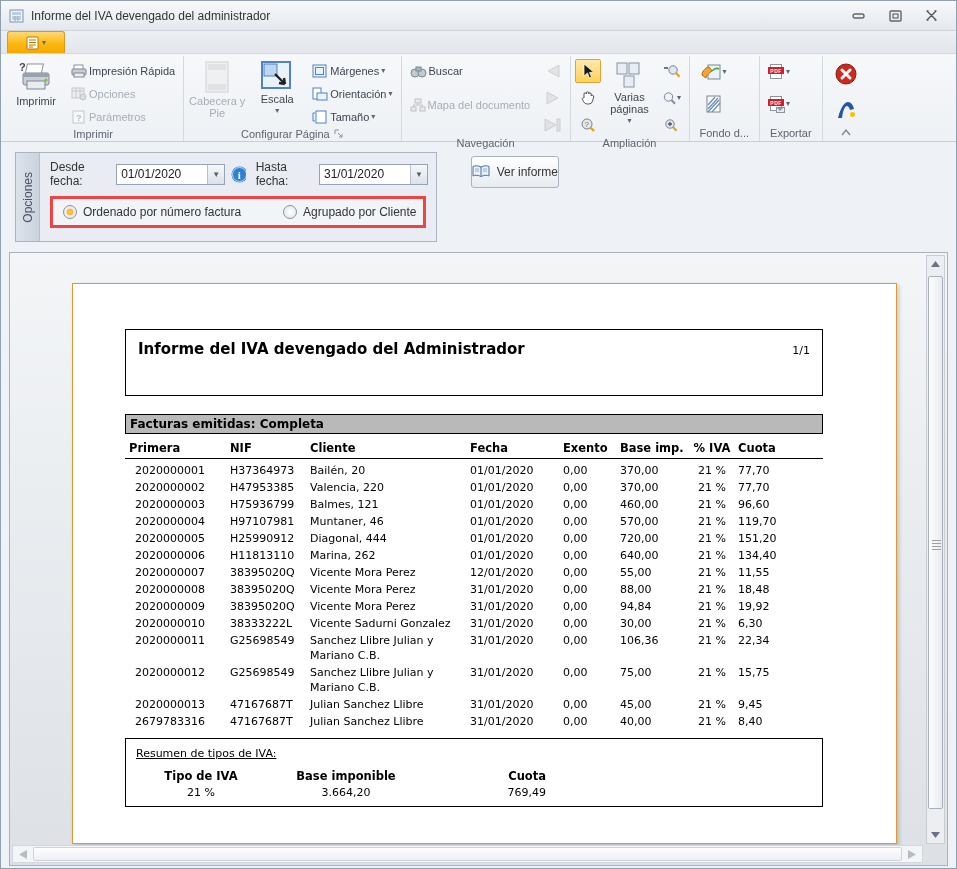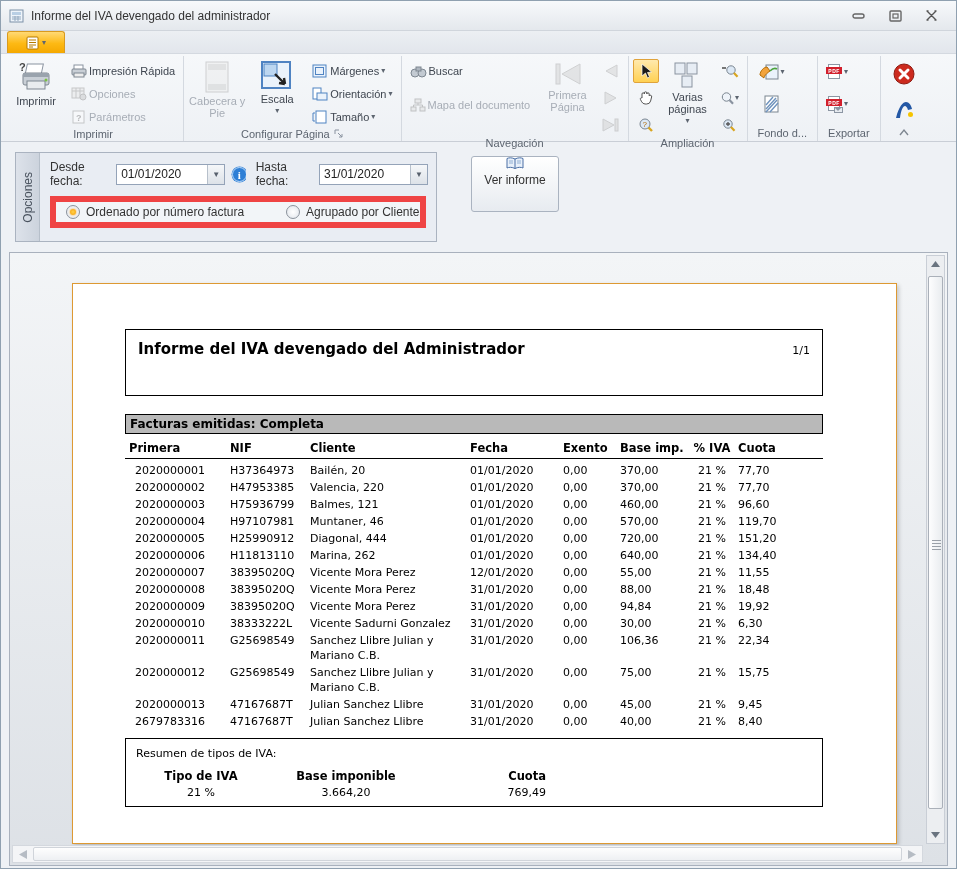--- a/index.html
+++ b/index.html
@@ -53,28 +53,28 @@
   .opt-panel { width:422px; height:90px; background:#e9edf3; border:1px solid #aab3c0; display:flex; }
   .opt-tab { width:24px; background:linear-gradient(90deg,#dde2ea,#ccd3dd); border-right:1px solid #b6bfca;
              display:flex; align-items:center; justify-content:center; }
   .opt-tab span { writing-mode:vertical-rl; transform:rotate(180deg); font-size:12px; color:#4a5souligne160; color:#49525e; }
   .opt-body { flex:1; padding:7px 8px 0 10px; }
   .opt-row1 { display:flex; align-items:center; gap:6px; font-size:12px; color:#333; }
   .combo { display:flex; width:126px; height:21px; background:#fff; border:1px solid #94a3b8; }
   .combo input { flex:1; border:none; outline:none; font-size:12px; font-family:inherit; padding:0 4px; color:#222; background:#fff; width:90px;}
   .combo .btn { width:17px; background:linear-gradient(#f5f7f9,#dde2e8); border-left:1px solid #b7c0cb;
                 display:flex; align-items:center; justify-content:center; font-size:8px; color:#57606c; }
-  .radio-box { margin-top:8px; width:376px; height:32px; background:#f2f5f8; border:6px solid #ef4444;
+  .radio-box { margin-top:8px; width:376px; height:32px; background:#f2f5f8; border:3px solid #ef4444;
                display:flex; align-items:center; gap:42px; padding-left:10px; font-size:12px; color:#333; }
   .radio { width:14px; height:14px; border-radius:50%; border:1px solid #8b929c; background:radial-gradient(#fff,#dfe4ea); position:relative; display:inline-block; vertical-align:-3px; margin-right:6px;}
   .radio.sel:after { content:""; position:absolute; left:3px; top:3px; width:6px; height:6px; border-radius:50%;
                      background:radial-gradient(#ffd24d,#f59a00); box-shadow:0 0 2px #f59a00; }
-  .verinforme { width:88px; height:56px; margin-top:4px; background:linear-gradient(#ffffff,#e7ebf0);
-                border:1px solid #aab3c0; border-radius:3px; display:flex; flex-direction:column;
-                align-items:center; justify-content:flex-start; gap:2px; font-size:12px; color:#333; }
+  .verinforme { width:88px; height:32px; margin-top:4px; background:linear-gradient(#ffffff,#e7ebf0);
+                border:1px solid #aab3c0; border-radius:3px; display:flex; flex-direction:row;
+                align-items:center; justify-content:space-between; gap:2px; font-size:12px; color:#333; }
 
   
   .preview { flex:1; margin:2px 8px 2px 8px; border:1px solid #a9b1bd; position:relative;
              background:linear-gradient(#f3f5f7,#dde1e6); overflow:hidden; }
   .page { position:absolute; left:62px; top:30px; width:825px; bottom:21px;
           background:#fff; border:1px solid #dd9933; box-shadow:2px 2px 4px rgba(0,0,0,.18); overflow:hidden; }
   .pagecontent { position:absolute; left:52px; top:45px; width:698px; font-family:"DejaVu Sans",sans-serif; color:#000; }
 
   .rep-headbox { border:1px solid #000; height:67px; padding:10px 12px 0 12px; }
   .rep-title-row { display:flex; align-items:baseline; }
@@ -89,21 +89,21 @@
 
   .tbl { margin-top:7px; font-size:11px; }
   .trow { display:grid; grid-template-columns:105px 80px 158px 95px 57px 66px 52px 85px; line-height:15px; margin-bottom:2px; }
   .thead { font-weight:bold; font-size:11.5px; border-bottom:1px solid #000; padding-bottom:2px; margin-bottom:4px; }
   .c1 { padding-left:10px; } .thead .c1 { padding-left:4px; }
   .c4 { padding-left:2px; }
   .c5,.c6,.c8 { }
   .c7 { text-align:center; }
 
   .sumbox { margin-top:9px; border:1px solid #000; height:69px; padding:8px 0 0 10px; }
-  .sum-title { font-size:11px; }
+  .sum-title { font-size:11px; text-decoration:underline; }
   .sum-grid { display:grid; grid-template-columns:130px 160px 120px; font-size:11.5px; margin-top:9px; }
   .sum-grid .h { font-weight:bold; }
   .sg1 { text-align:center; } .sg2 { text-align:center; } .sg3 { text-align:right; }
   .sum-grid .v { margin-top:3px; font-size:11px; }
 
   
   .vscroll { position:absolute; top:2px; right:2px; bottom:21px; width:19px; background:#eceef1;
              border:1px solid #c9ced6; }
   .vs-arrow { position:absolute; left:0; width:17px; height:16px; display:flex; align-items:center; justify-content:center; }
   .vs-thumb { position:absolute; left:1px; top:20px; bottom:34px; width:15px; border:1px solid #aab0b9;
@@ -294,27 +294,20 @@
           <div class="smallbtn disabled">
             <svg width="16" height="14" class="ic">
                 <rect x="5" y="1" width="6" height="4" fill="#d8dee5" stroke="#7e8791"></rect>
                 <rect x="1" y="9" width="5" height="4" fill="#d8dee5" stroke="#7e8791"></rect>
                 <rect x="10" y="9" width="5" height="4" fill="#d8dee5" stroke="#7e8791"></rect>
                 <path d="M8 5v2M3.5 9V7h9v2" stroke="#7e8791" fill="none"></path>
               </svg>
             <span>Mapa del documento</span>
           </div>
         </div>
-        <div class="bigbtn disabled" style="width:56px">
-          <svg width="30" height="26" class="ic">
-              <rect x="3" y="3" width="4" height="20" fill="#c9cfd6" stroke="#9aa3ad"></rect>
-              <path d="M27 3 L9 13 L27 23 Z" fill="#c9cfd6" stroke="#9aa3ad"></path>
-            </svg>
-          <span>Primera Página</span>
-        </div>
         <div class="smallcol" style="padding-top:1px;">
           <div class="iconbtn disabled">
             <svg width="16" height="14">
                 <path d="M14 1 L3 7 L14 13 Z" fill="#c9cfd6" stroke="#9aa3ad"></path>
               </svg>
           </div>
           <div class="iconbtn disabled">
             <svg width="16" height="14">
                 <path d="M2 1 L13 7 L2 13 Z" fill="#c9cfd6" stroke="#9aa3ad"></path>
               </svg>

